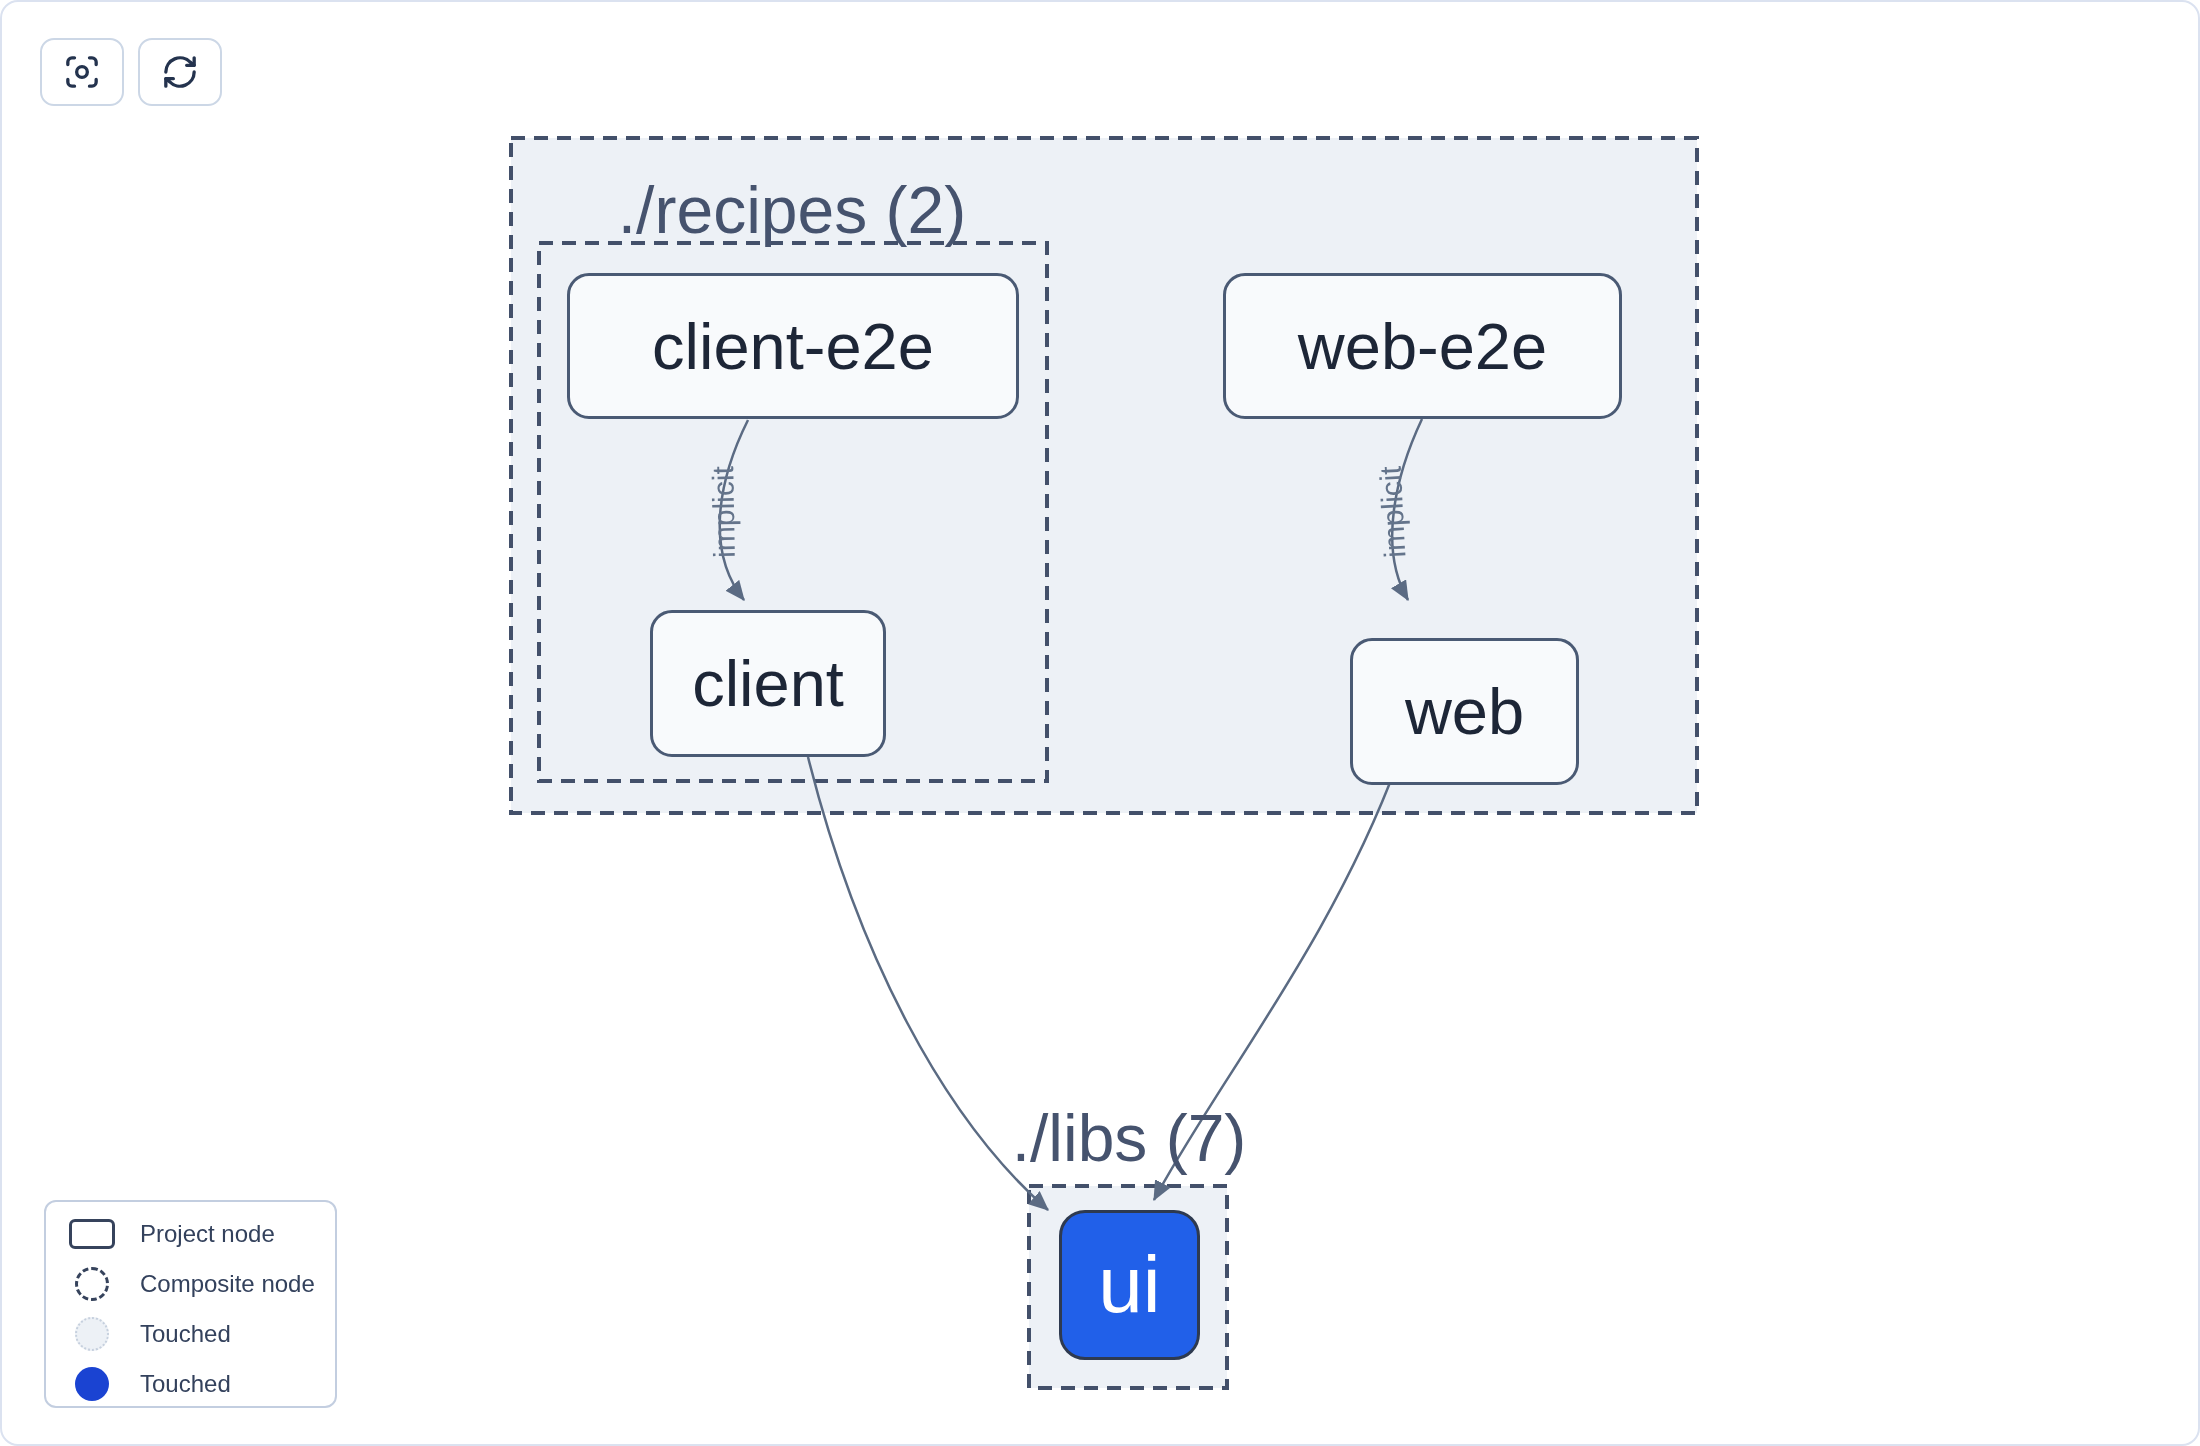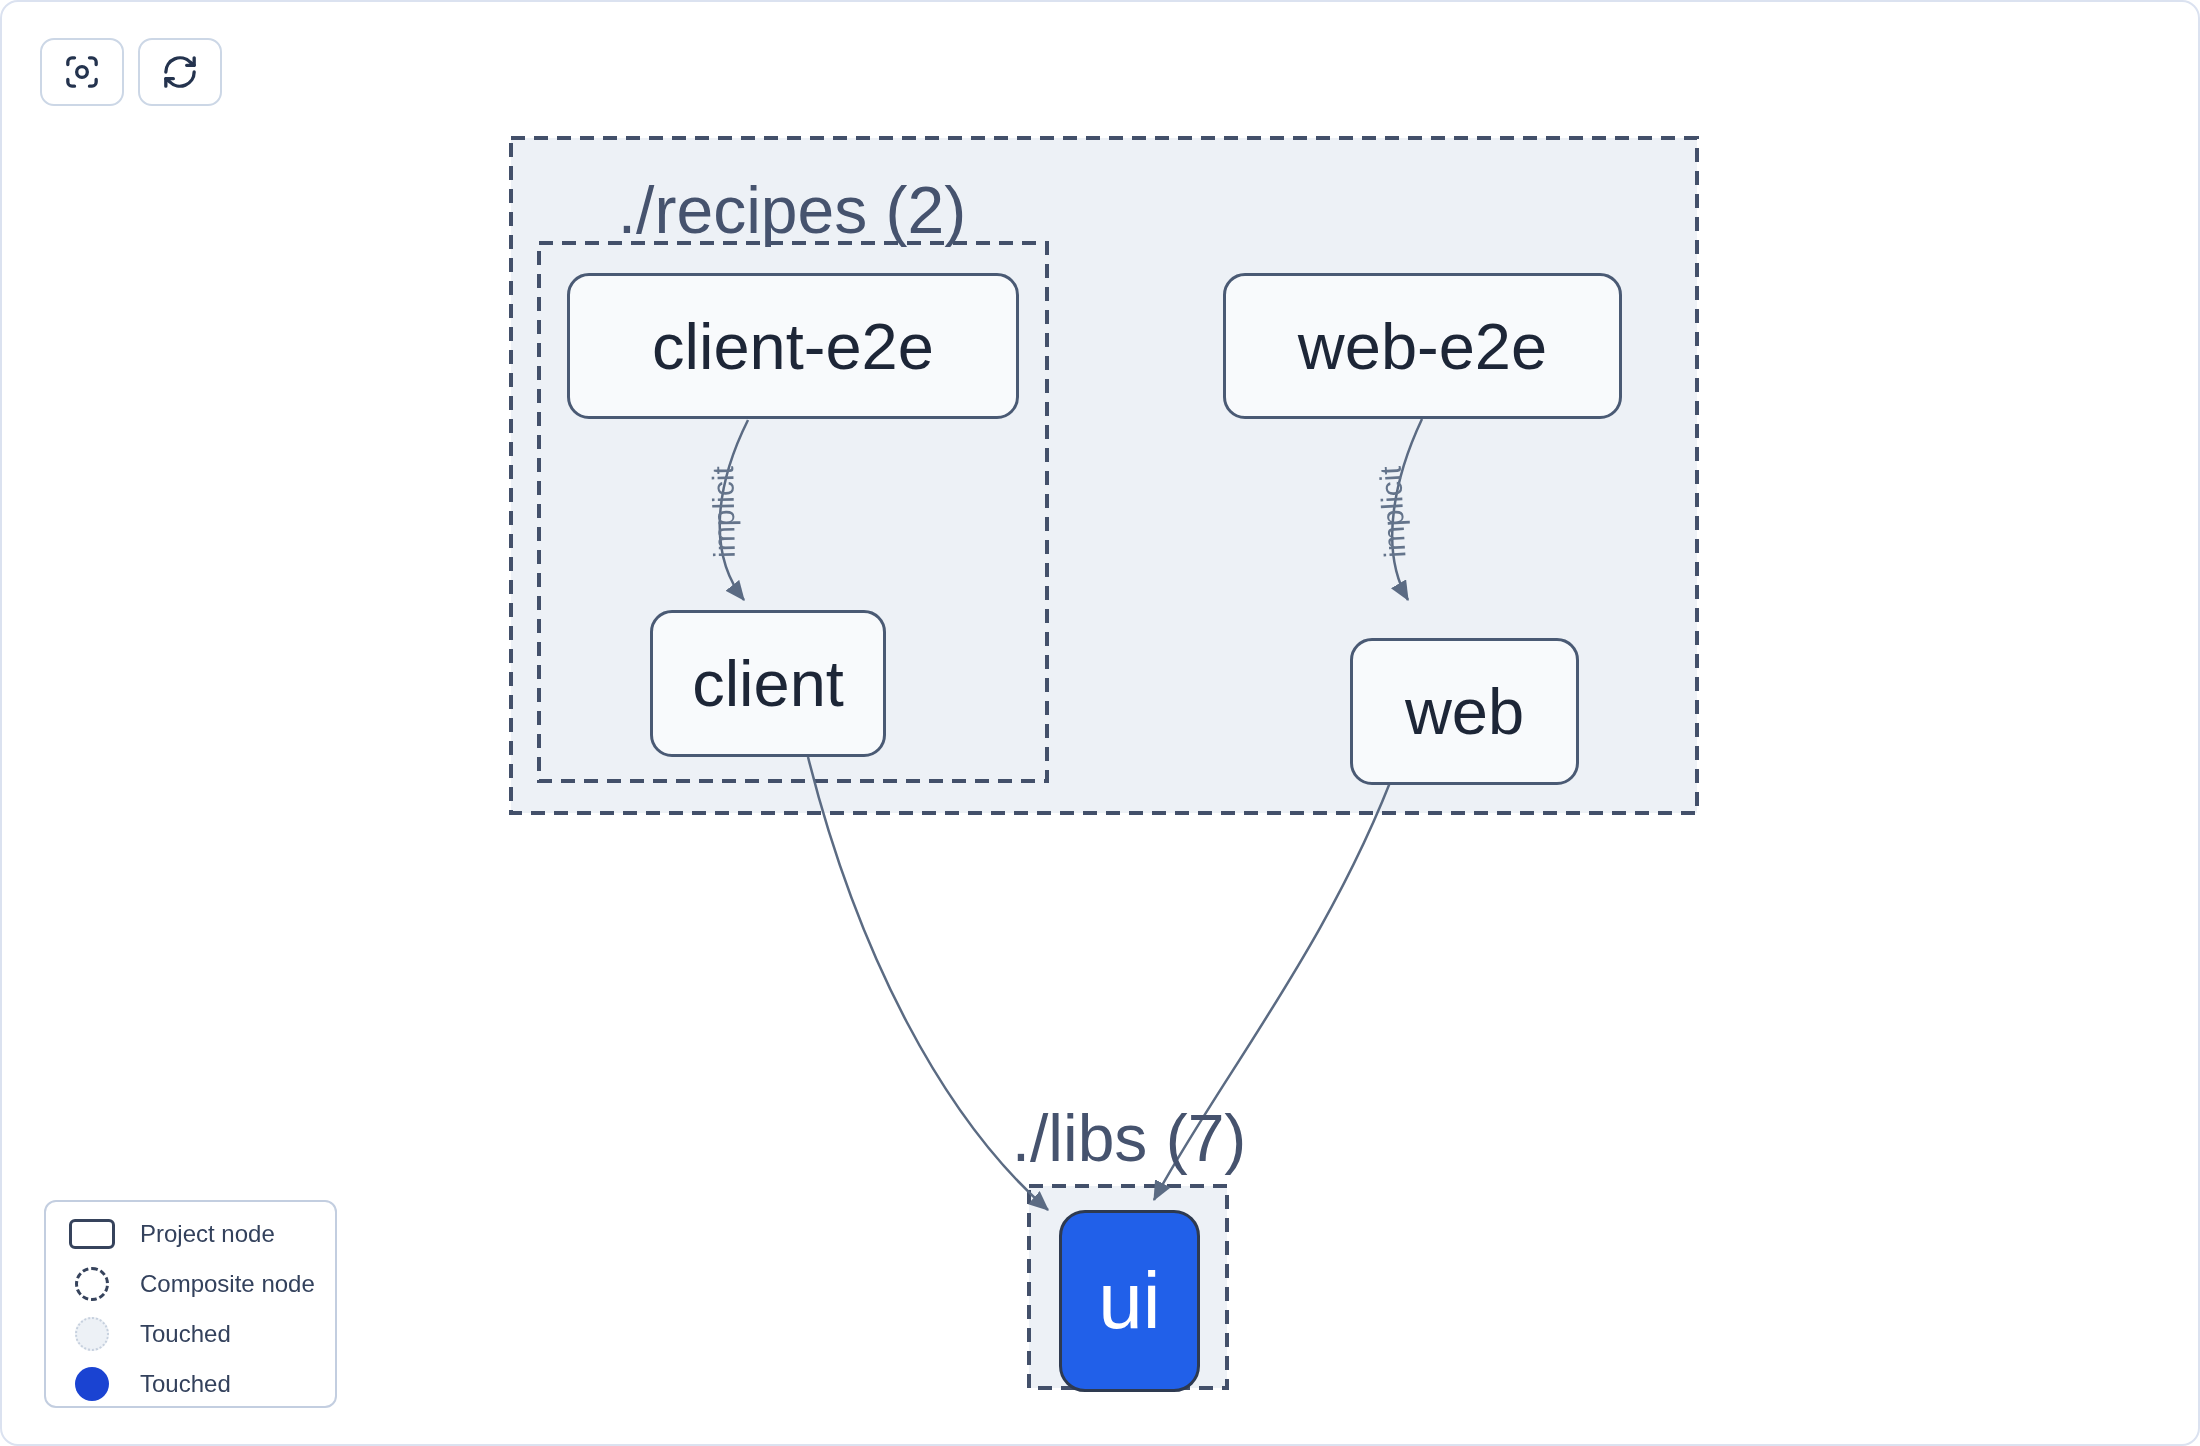--- a/index.html
+++ b/index.html
@@ -115,21 +115,21 @@
     <path d="M1397,757 C1330,940 1215,1080 1152,1198" fill="none" stroke="#5b6b83" stroke-width="2.5" marker-end="url(#arrow)"></path>
   </svg>
 
   <div class="glabel" style="left:790px;top:172px;">./recipes (2)</div>
   <div class="glabel" style="left:1127px;top:1100px;">./libs (7)</div>
 
   <div class="node" style="left:565px;top:271px;width:452px;height:146px;">client-e2e</div>
   <div class="node" style="left:1221px;top:271px;width:399px;height:146px;">web-e2e</div>
   <div class="node" style="left:648px;top:608px;width:236px;height:147px;">client</div>
   <div class="node" style="left:1348px;top:608px;width:229px;height:147px;margin-top:28px;">web</div>
-  <div class="node touched" style="left:1057px;top:1208px;width:141px;height:182px;">ui</div>
+  <div class="node touched" style="left:1057px;top:1208px;width:141px;height:150px;">ui</div>
 
   <div class="edge-label rot-left" style="left:722px;top:510px;">implicit</div>
   <div class="edge-label rot-right" style="left:1391px;top:510px;">implicit</div>
 
   <button class="tool-btn" style="left:38px;top:36px;">
     <span style="display:flex;">
       <svg width="40" height="40" viewBox="0 0 24 24" fill="none" stroke-width="2" stroke-linecap="round" stroke-linejoin="round">
         <path d="M7.5 3.5H6a2.5 2.5 0 0 0-2.5 2.5v1.5"></path>
         <path d="M16.5 3.5H18a2.5 2.5 0 0 1 2.5 2.5v1.5"></path>
         <path d="M7.5 20.5H6a2.5 2.5 0 0 1-2.5-2.5v-1.5"></path>

